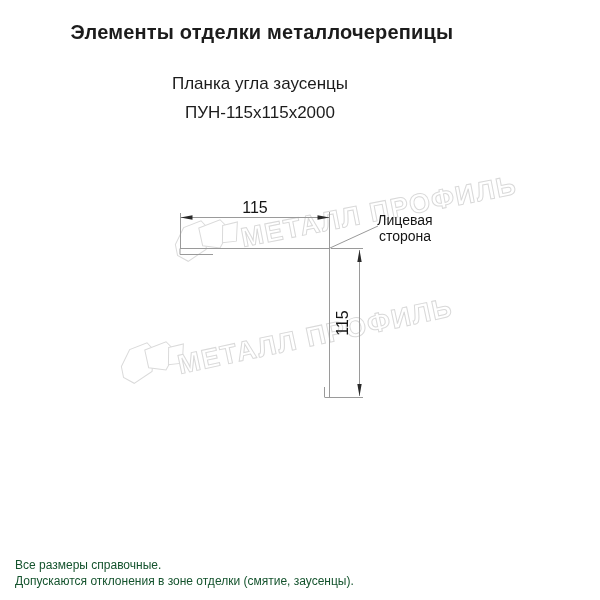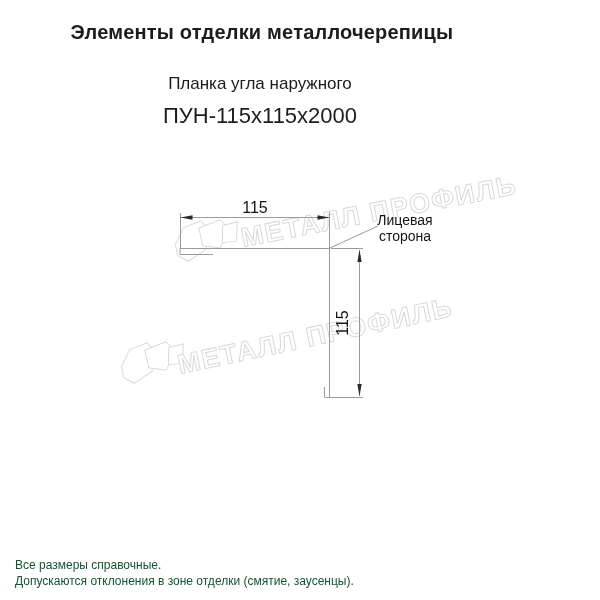--- a/index.html
+++ b/index.html
@@ -13,21 +13,21 @@
     position:absolute;left:0;top:21px;width:524px;
     text-align:center;font-size:20px;font-weight:bold;color:#1c1c1c;
     letter-spacing:0.2px;
   }
   .doc-subtitle1{
     position:absolute;left:0;top:74px;width:520px;
     text-align:center;font-size:17px;color:#1c1c1c;
   }
   .doc-subtitle2{
     position:absolute;left:0;top:103px;width:520px;
-    text-align:center;font-size:22px;color:#1c1c1c;
+    text-align:center;font-size:17px;color:#1c1c1c;
   }
   svg.drawing{position:absolute;left:0;top:0;}
   .wm-text{
     font-family:"Liberation Sans", sans-serif;
     font-size:27px;font-weight:bold;letter-spacing:1.5px;
     fill:#ffffff;stroke:#d9d9d9;stroke-width:1px;
   }
   .wm-shape{fill:#ffffff;stroke:#dadada;stroke-width:1px;}
   .thin{stroke:#9a9a9a;stroke-width:1px;fill:none;}
   .arrow{fill:#2a2a2a;stroke:none;}
@@ -43,21 +43,21 @@
     position:absolute;left:15px;top:557px;width:420px;
     font-size:12px;line-height:16px;color:#14532d;
   }
 </style>
 </head>
 <body>
 
 <div class="stage">
 
   <div class="doc-title">Элементы отделки металлочерепицы</div>
-  <div class="doc-subtitle1">Планка угла наружного</div>
+  <div class="doc-subtitle1">Планка угла заусенцы</div>
   <div class="doc-subtitle2">ПУН-115х115х2000</div>
 
   <svg class="drawing" width="600" height="600" viewBox="0 0 600 600">
 
     <defs>
       <g id="wm-logo">
         <path class="wm-shape" d="M3,23 L13,7 L31,2 L37,10 L33,31 L14,41 L4,34 Z"></path>
         <path class="wm-shape" d="M28,9 L50,3 L59,14 L47,31 L30,27 Z"></path>
         <path class="wm-shape" d="M52,9 L67,7 L64,26 L50,26 Z"></path>
       </g>

